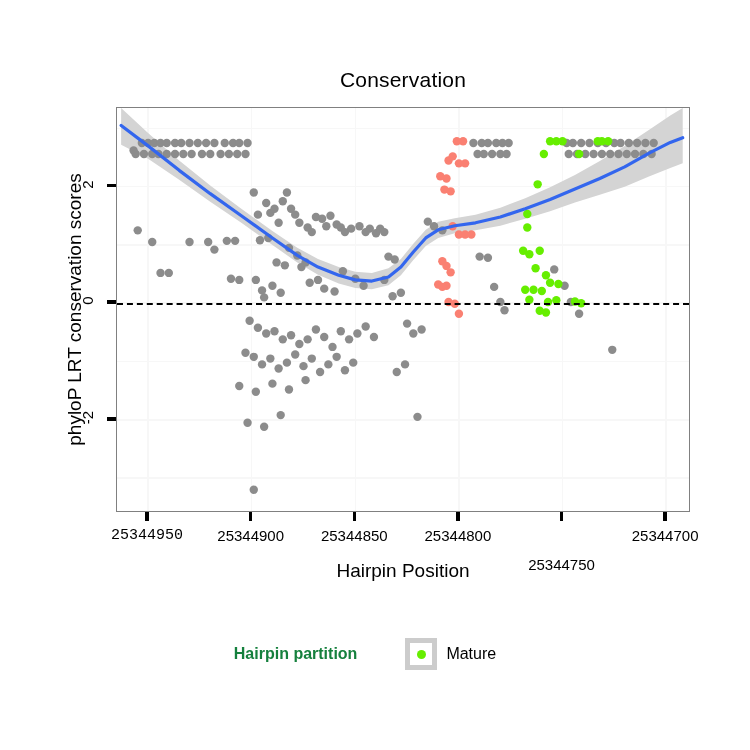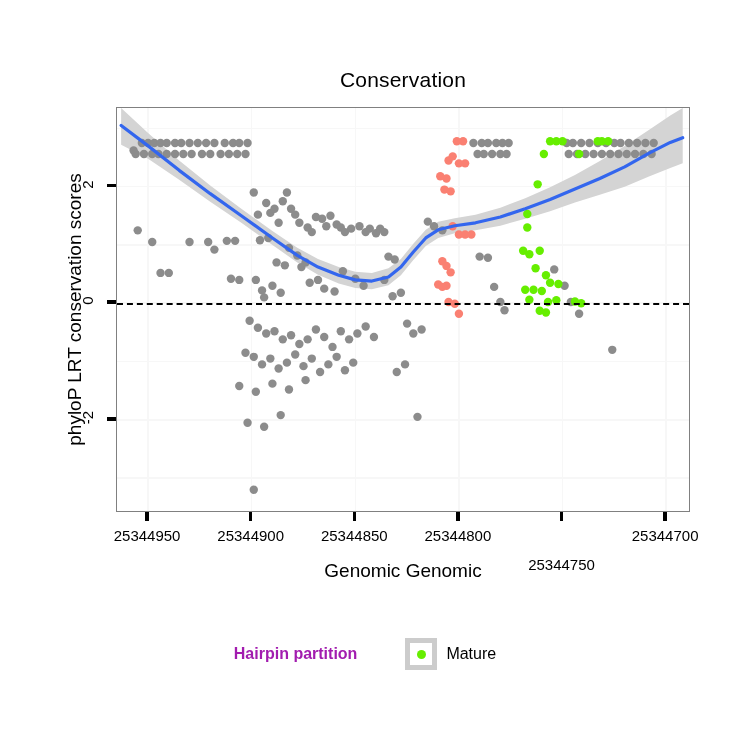--- a/index.html
+++ b/index.html
@@ -140,21 +140,21 @@
     top: 638px;
     width: 750px;
     display: flex;
     align-items: center;
     justify-content: center;
     gap: 0px;
   }
   .legend-title {
     font-size: 16px;
     font-weight: bold;
-    color: #a21caf;
+    color: #15803d;
     margin-right: 14px;
   }
   .legend-item {
     display: flex;
     align-items: center;
     margin-right: 6px;
     padding-left: 34px;
   }
   .legend-key {
     width: 32px;
@@ -462,38 +462,38 @@
   </div>
 
   <div id="axes-layer">
       <div class="ytick-mark" style="left: 107px; top: 183.919px;"></div>
       <div class="ytick-label" style="left: 76px; top: 175.669px; width: 22px; transform: rotate(-90deg);">2</div>
       <div class="ytick-mark" style="left: 107px; top: 300.466px;"></div>
       <div class="ytick-label" style="left: 76px; top: 292.216px; width: 22px; transform: rotate(-90deg);">0</div>
       <div class="ytick-mark" style="left: 107px; top: 417.013px;"></div>
       <div class="ytick-label" style="left: 76px; top: 408.763px; width: 22px; transform: rotate(-90deg);">-2</div>
       <div class="xtick-mark" style="left: 145.333px; top: 512px;"></div>
-      <div class="xtick-label" style="left: 147.083px; top: 527px;">25344950</div>
+      <div class="xtick-label" style="left: 147.083px; top: 527px; font-family: Liberation Mono, monospace;">25344950</div>
       <div class="xtick-mark" style="left: 248.943px; top: 512px;"></div>
       <div class="xtick-label" style="left: 250.693px; top: 527px;">25344900</div>
       <div class="xtick-mark" style="left: 352.553px; top: 512px;"></div>
       <div class="xtick-label" style="left: 354.303px; top: 527px;">25344850</div>
       <div class="xtick-mark" style="left: 456.163px; top: 512px;"></div>
       <div class="xtick-label" style="left: 457.913px; top: 527px; text-align: center;">25344800</div>
       <div class="xtick-mark" style="left: 559.773px; top: 512px;"></div>
       <div class="xtick-label" style="left: 561.523px; top: 556px;">25344750</div>
       <div class="xtick-mark" style="left: 663.384px; top: 512px;"></div>
       <div class="xtick-label" style="left: 665.134px; top: 527px;">25344700</div>
     </div>
 
   <div class="axis-title-y-wrap">
     <div class="axis-title-y" id="y-axis-title" style="transform: rotate(-90deg) translate(-405px, 0px); width: 405px; text-align: center; top: 0px; left: 20px;">phyloP LRT conservation scores</div>
   </div>
 
-  <div class="axis-title-x">Genomic Genomic</div>
+  <div class="axis-title-x">Hairpin Position</div>
 
   <div class="legend">
     <div class="legend-title">Hairpin partition</div>
     <div id="legend-items" style="display:flex;align-items:center;">
         <div class="legend-item">
           <div class="legend-key">
             <div class="legend-key-inner">
               <div class="legend-dot" style="background: rgb(102, 238, 0);"></div>
             </div>
           </div>

